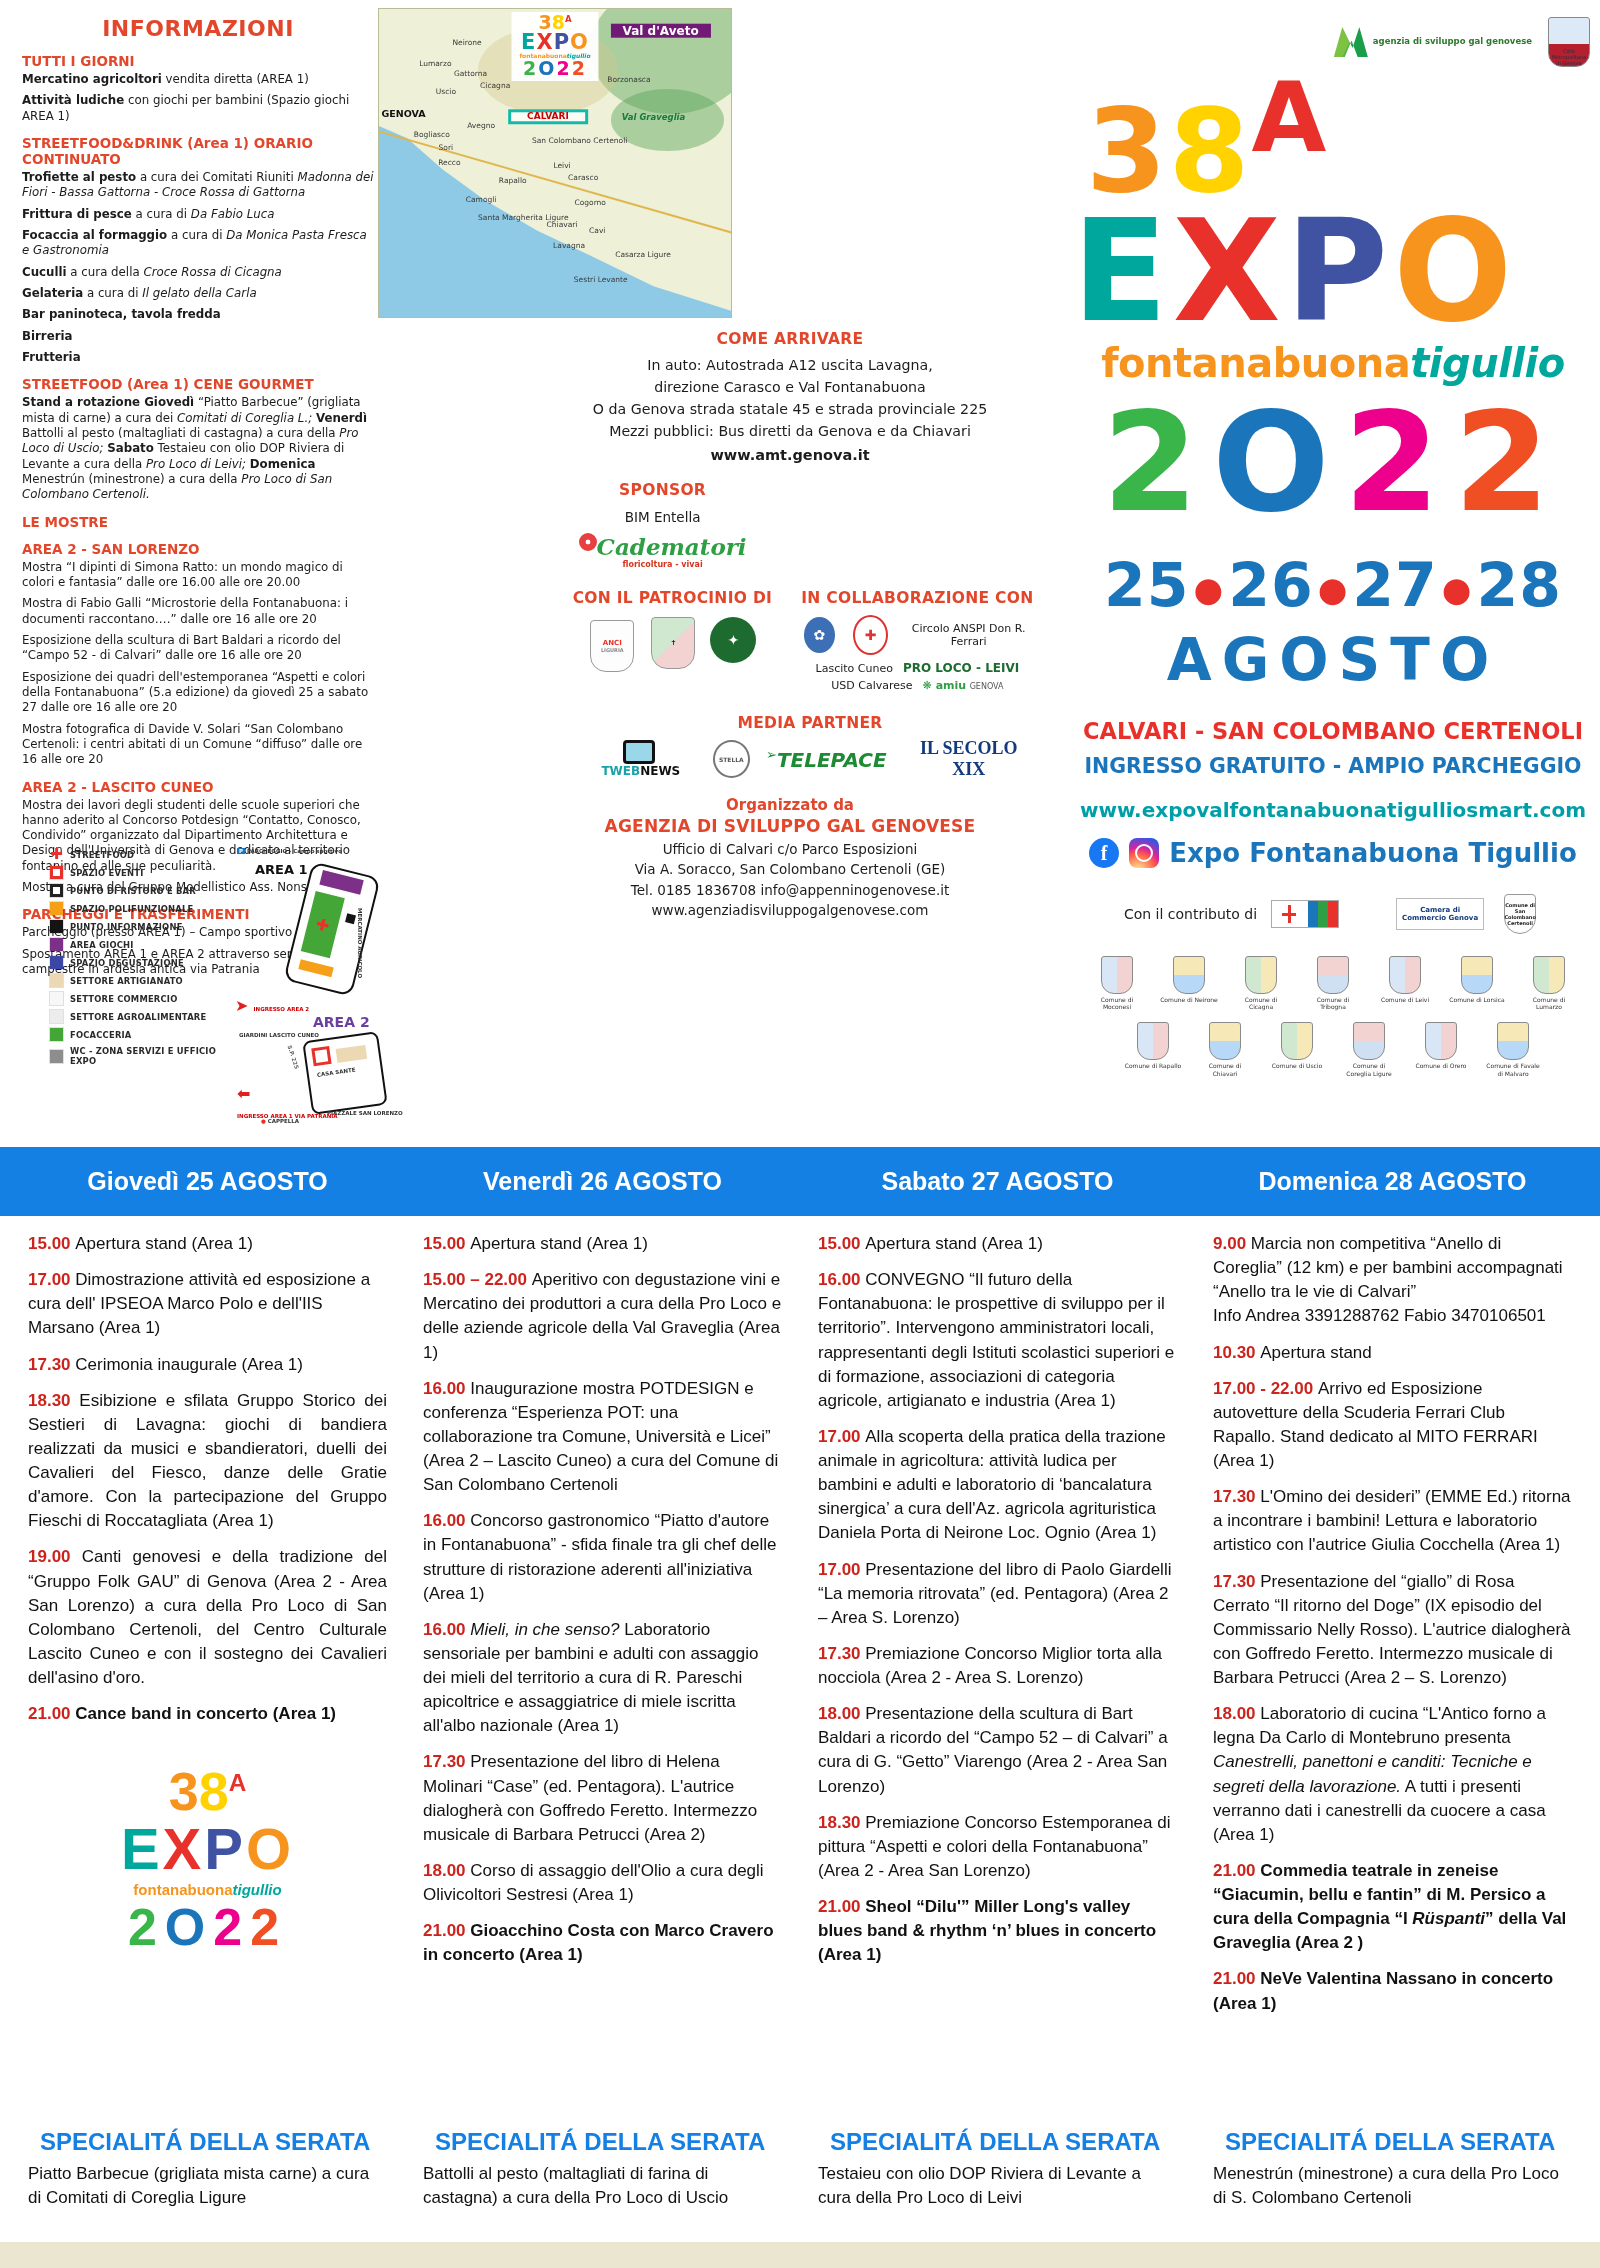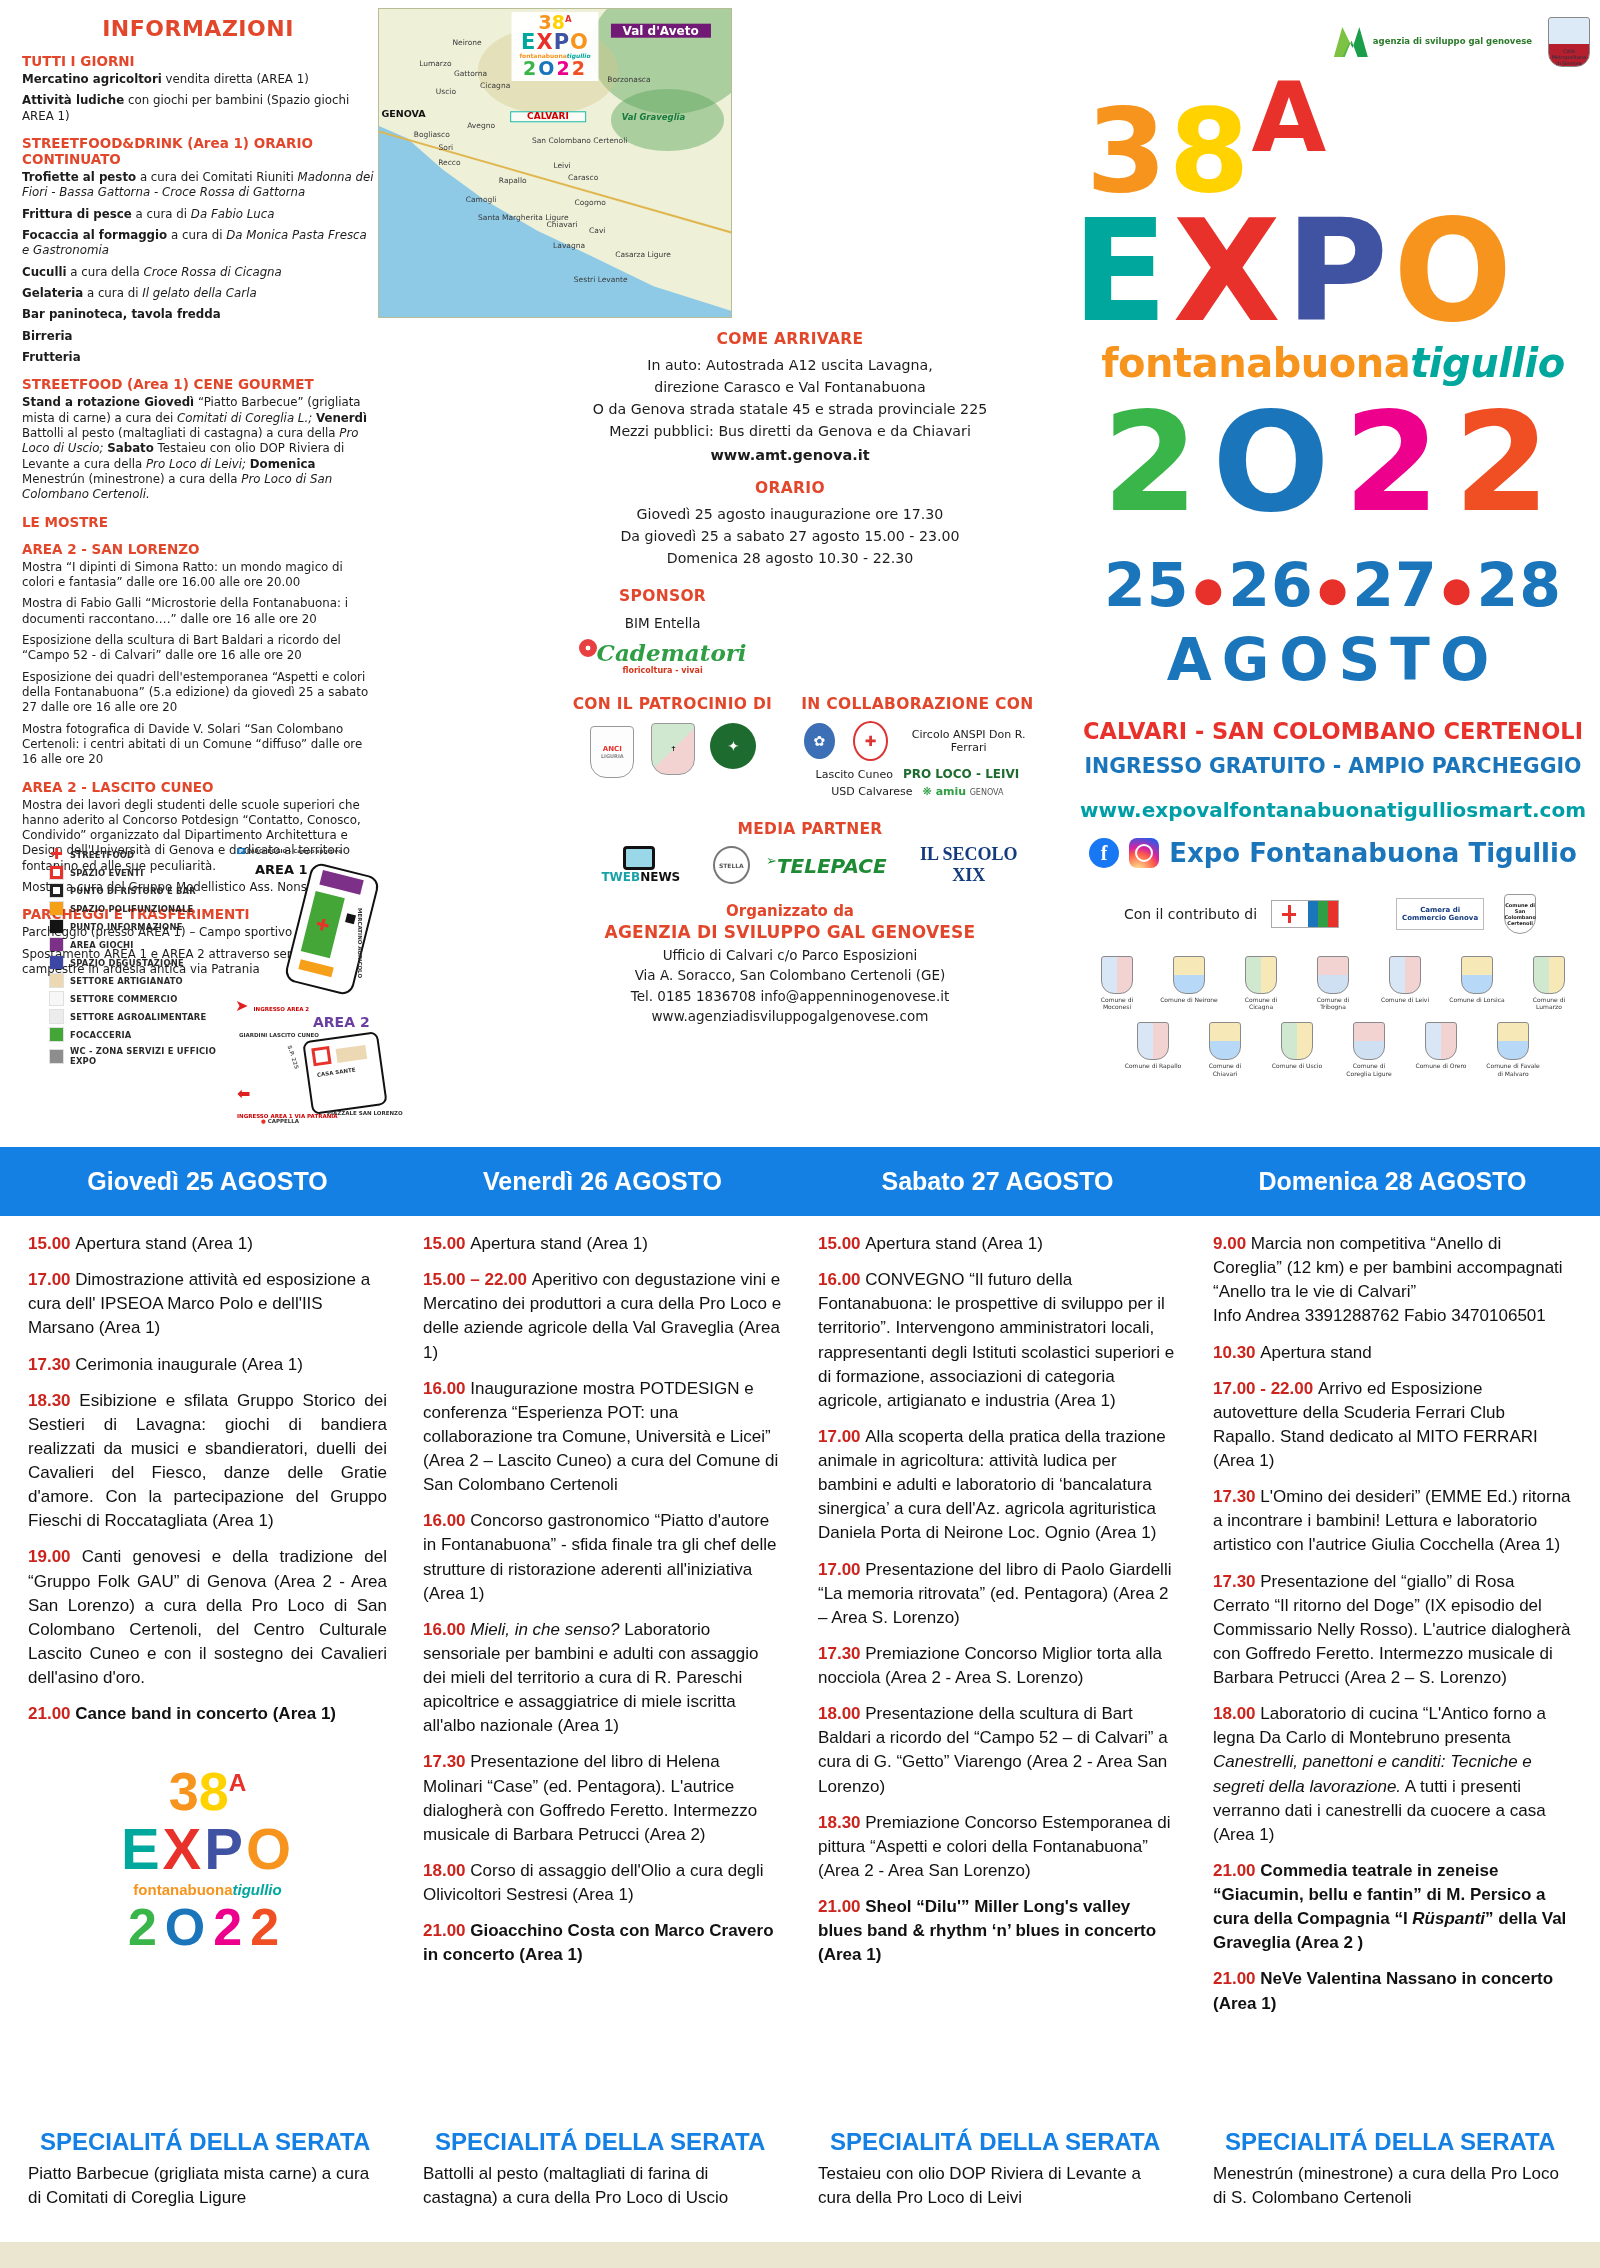--- a/index.html
+++ b/index.html
@@ -27,21 +27,21 @@
   .shape{position:absolute;background:#fff;border:2px solid #111;}
   .sm-arrow{color:#e02020;font-weight:bold;}
 
   
   .geo-map{position:absolute;left:378px;top:8px;width:352px;height:308px;background:#eef0d8;border:1px solid #b9bd96;overflow:hidden;}
   .sea{position:absolute;inset:0;background:#8ecae6;clip-path:polygon(0 38%,8% 42%,18% 52%,30% 62%,45% 72%,60% 80%,78% 90%,100% 98%,100% 100%,0 100%);}
   .blob{position:absolute;border-radius:50%;}
   .road{position:absolute;height:2px;background:#e0b64e;width:120%;}
   .place{position:absolute;font-size:7.5px;color:#3a3a3a;transform:translate(-50%,-50%);white-space:nowrap;text-align:center;line-height:1.05;}
   .place.bold{font-weight:bold;font-size:9.5px;color:#111;}
-  .place.red{color:#c00;font-weight:bold;font-size:9px;border:1px solid #14b8a6;background:rgba(255,255,255,.75);padding:0 16px;}
+  .place.red{color:#c00;font-weight:bold;font-size:9px;border:3px solid #14b8a6;background:rgba(255,255,255,.75);padding:0 16px;}
   .place.green{color:#157a3c;font-weight:bold;font-style:italic;font-size:8.5px;}
   .place.badge-green{background:#701a75;color:#fff;font-weight:bold;font-size:12px;padding:1px 12px;}
   .map-logo{position:absolute;left:50%;top:3px;transform:translateX(-50%);background:rgba(255,255,255,.95);padding:1px 8px 3px;text-align:center;}
 
   .clogo{text-align:center;font-weight:800;line-height:1;}
   .clogo sup{font-size:45%;vertical-align:super;}
   .cl-sub .o{color:#f7941d;font-weight:bold;}
   .cl-sub .t{color:#00a79d;font-style:italic;font-weight:bold;}
   .map-logo .cl-ed{font-size:19px}.map-logo .cl-expo{font-size:21px;letter-spacing:1px}
   .map-logo .cl-sub{font-size:6px}.map-logo .cl-year{font-size:19px;letter-spacing:2px}
@@ -298,28 +298,20 @@
     <div>
       <h3 class="red-h">COME ARRIVARE</h3>
       <div id="arrivare-lines">
           <div class="mid-line">In auto: Autostrada A12 uscita Lavagna,</div>
           <div class="mid-line">direzione Carasco e Val Fontanabuona</div>
           <div class="mid-line">O da Genova strada statale 45 e strada provinciale 225</div>
           <div class="mid-line">Mezzi pubblici: Bus diretti da Genova e da Chiavari</div>
         </div>
       <div class="site-bold">www.amt.genova.it</div>
     </div>
-    <div class="orario-blk">
-      <h3 class="red-h">ORARIO</h3>
-      <div id="orario-lines">
-          <div class="mid-line">Giovedì 25 agosto inaugurazione ore 17.30</div>
-          <div class="mid-line">Da giovedì 25  a sabato 27 agosto 15.00 - 23.00</div>
-          <div class="mid-line">Domenica 28 agosto 10.30 - 22.30</div>
-        </div>
-    </div>
     <div class="sponsor-row">
       <div class="sp-sec">
         <h3 class="red-h">SPONSOR</h3>
         <div class="bim">BIM Entella</div>
         <div class="cadem"><span class="flower"></span><span>Cadematori</span></div>
         <div class="cadem-sub">floricoltura - vivai</div>
       </div>
     </div>
     <div class="patro-row">
       <div class="pat-l">

